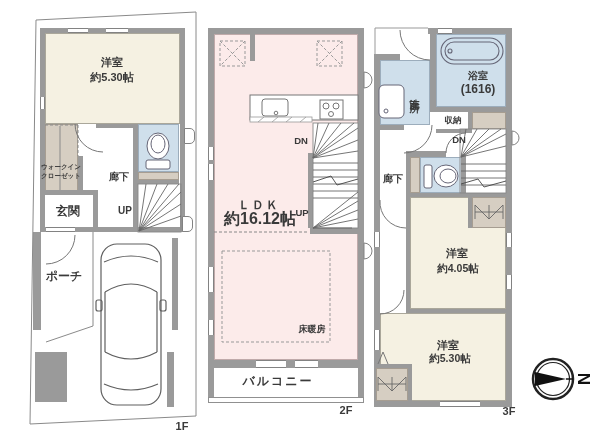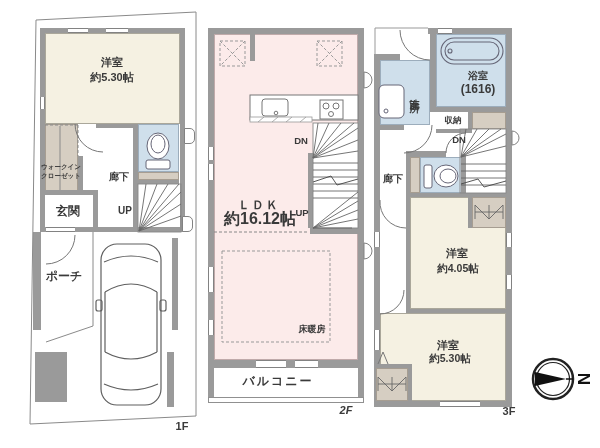--- a/index.html
+++ b/index.html
@@ -83,21 +83,21 @@
     <div class="winV" style="left:208px;top:164px;width:6px;height:16px;"></div>
     <div class="winV" style="left:208px;top:267px;width:6px;height:25px;"></div>
     <div class="winV" style="left:208px;top:320px;width:6px;height:15px;"></div>
 
     <div class="lbl" style="left:259px;top:205px;font-size:12px;letter-spacing:2px;">ＬＤＫ</div>
     <div class="lbl" style="left:260px;top:219px;font-size:16px;">約16.12帖</div>
     <div class="lbl" style="left:301px;top:141px;font-size:9.5px;">DN</div>
     <div class="lbl" style="left:302px;top:213px;font-size:9.5px;">UP</div>
     <div class="lbl" style="left:312px;top:329px;font-size:9px;">床暖房</div>
     <div class="lbl" style="left:278px;top:381px;font-size:12px;letter-spacing:2px;">バルコニー</div>
-    <div class="lbl" style="left:346px;top:410px;font-size:11px;font-style:italic;">2F</div>
+    <div class="lbl" style="left:346px;top:410px;font-size:11px;">2F</div>
   </div>
 
   <div>
     <div class="base" style="left:380px;top:34px;width:126px;height:367px;"></div>
     <div class="wallbase" style="left:374px;top:54px;width:6px;height:353px;"></div>
     <div class="wall" style="left:374px;top:54px;width:26px;height:6px;"></div>
     <div class="wall" style="left:428px;top:28px;width:84px;height:6px;"></div>
     <div class="wall" style="left:506px;top:28px;width:6px;height:379px;"></div>
     <div class="wall" style="left:374px;top:401px;width:138px;height:6px;"></div>
     <div class="winH" style="left:438px;top:28px;width:14px;height:6px;"></div>

